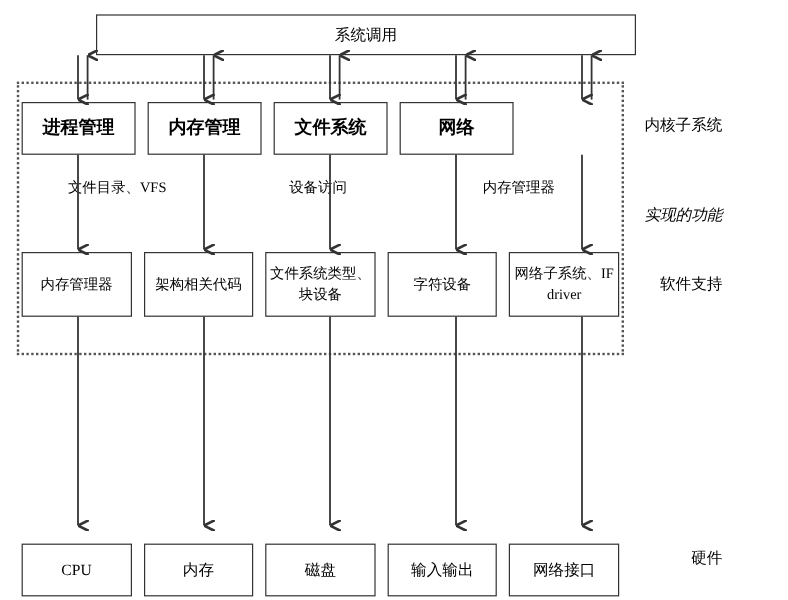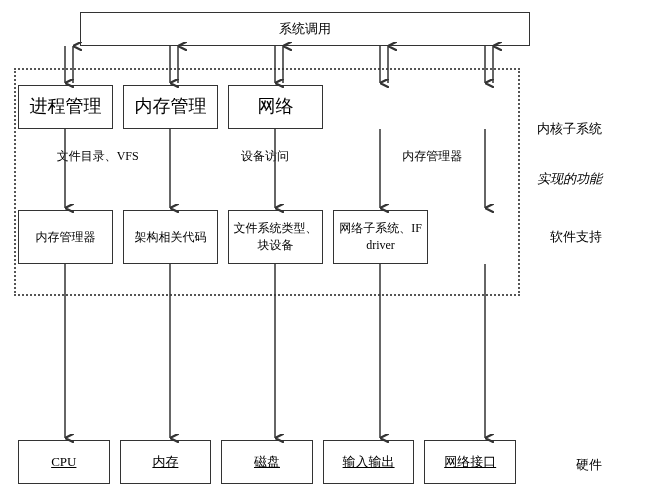--- a/index.html
+++ b/index.html
@@ -65,21 +65,22 @@
     
     .subsystem-row {
       top: 85px;
       left: 18px;
       right: 94px;
     }
 
     .subsystem-box {
       width: 95px;
       height: 44px;
-      font-size: 18px;
+      font-size: 15px;
+      font-weight: bold;
     }
 
     
     .func-row {
       position: absolute;
       top: 148px;
       left: 14px;
       right: 94px;
       display: flex;
       justify-content: space-around;
@@ -100,24 +101,23 @@
     }
 
     .software-box {
       width: 95px;
       height: 54px;
       font-size: 12px;
     }
 
     
     .hardware-row {
-      top: 440px;
+      top: 453px;
       left: 18px;
       right: 94px;
-      text-decoration: underline;
     }
 
     .hardware-box {
       width: 95px;
       height: 44px;
       font-size: 13px;
     }
 
     
     .arrows-svg {
@@ -140,30 +140,33 @@
 <body>
 
 <div class="diagram">
 
   <div class="syscall-box box">
     <span>系统调用</span>
   </div>
 
   <div class="kernel-region"></div>
 
-  <div class="right-label" style="top:95px;margin-top:25px;">
+  <div class="right-label" style="top:95px;">
     <span>内核子系统</span>
   </div>
 
   <div class="row-boxes subsystem-row">
     <div class="box subsystem-box">
         <span>进程管理</span>
       </div>
     <div class="box subsystem-box">
         <span>内存管理</span>
+      </div>
+    <div class="box subsystem-box">
+        <span>文件系统</span>
       </div>
     <div class="box subsystem-box">
         <span>网络</span>
       </div>
   </div>
 
   <div class="func-row">
     <div class="func-label"><span>文件目录、VFS</span></div>
     <div class="func-label"><span>设备访问</span></div>
     <div class="func-label"><span>内存管理器</span></div>
@@ -177,20 +180,23 @@
     <div class="box software-box">
         <span>内存管理器</span>
       </div>
     <div class="box software-box">
         <span>架构相关代码</span>
       </div>
     <div class="box software-box">
         <span>文件系统类型、块设备</span>
       </div>
     <div class="box software-box">
+        <span>字符设备</span>
+      </div>
+    <div class="box software-box">
         <span>网络子系统、IF driver</span>
       </div>
   </div>
 
   <div class="right-label" style="top:228px;">
     <span>软件支持</span>
   </div>
 
   <div class="row-boxes hardware-row">
     <div class="box hardware-box">

